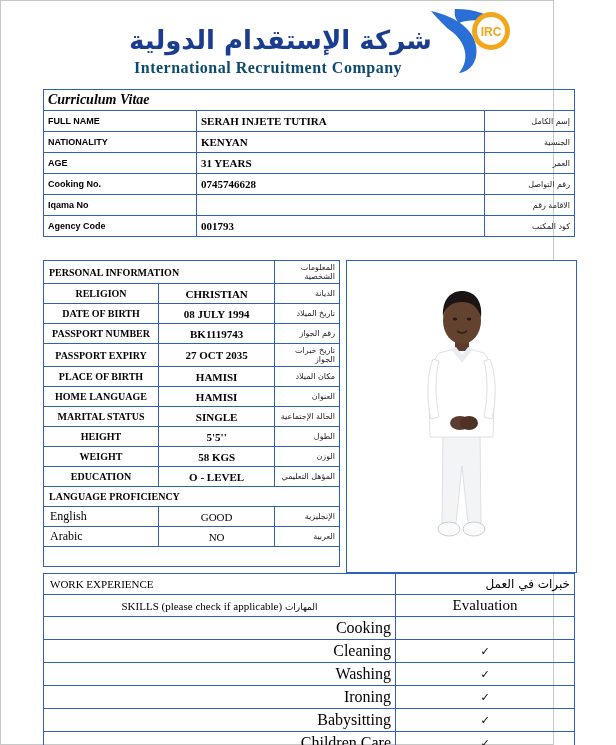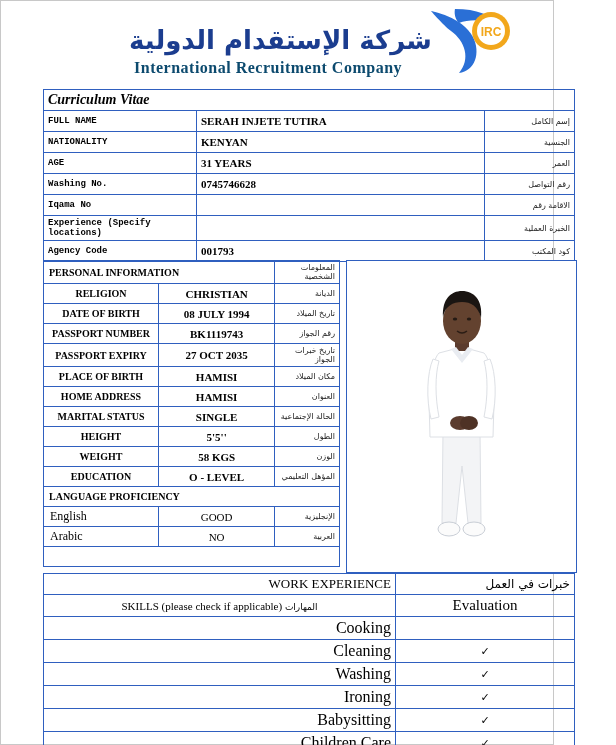--- a/index.html
+++ b/index.html
@@ -47,21 +47,21 @@
     border:1px solid #2f5fbf;
     padding:2px 4px;
     height:16px;
     vertical-align:middle;
   }
   .ttl{
     text-align:left;font-weight:bold;font-size:14px;
     font-style:italic;
     padding:4px 0;
   }
-  .lbl{font-size:9px;font-weight:bold;font-family:Liberation Mono, monospace;}
+  .lbl{font-size:9px;font-weight:bold;font-family:Liberation Sans, sans-serif;}
   .val{text-align:left;font-size:11px;font-weight:bold;}
   .ar{text-align:right;font-family:"DejaVu Sans", sans-serif;font-size:8px;direction:rtl;color:#222;}
   
   #cv-table{left:42px;top:88px;width:532px;}
   #cv-table .c1{width:150px;}
   #cv-table .c2{width:295px;}
   #cv-table .c3{width:85px;}
   
   #pi-table{left:42px;top:259px;width:297px;}
   #pi-table td{height:15px;}
@@ -75,21 +75,21 @@
   
   #photo-box{
     position:absolute;left:345px;top:259px;width:229px;height:311px;
     border:1px solid #2f5fbf;
     background:#ffffff;
     overflow:hidden;
   }
   
   #we-table{left:42px;top:572px;width:532px;}
   #we-table td{height:16px;}
-  #we-table .w-head-left{font-size:13px;text-align:right;padding-left:6px;}
+  #we-table .w-head-left{font-size:11px;text-align:left;padding-left:6px;}
   #we-table .w-head-right{font-size:12px;text-align:right;font-family:"DejaVu Sans", sans-serif;direction:rtl;}
   #we-table .w-skillhdr{text-align:center;font-size:11px;}
   #we-table .w-evalhdr{text-align:center;font-size:15px;width:170px;}
   #we-table .w-skill{text-align:right;font-size:16px;}
   #we-table .w-eval{text-align:center;font-size:11px;}
   .arabic-inline{font-family:"DejaVu Sans", sans-serif;font-size:9px;direction:rtl;}
 </style>
 </head>
 <body>
 
@@ -123,33 +123,28 @@
       <td class="c1 lbl">NATIONALITY</td>
       <td class="c2 val">KENYAN</td>
       <td class="c3 ar">الجنسية</td>
     </tr>
     <tr>
       <td class="c1 lbl">AGE</td>
       <td class="c2 val">31 YEARS</td>
       <td class="c3 ar">العمر</td>
     </tr>
     <tr>
-      <td class="c1 lbl">Washing No.</td>
+      <td class="c1 lbl">Cooking No.</td>
       <td class="c2 val">0745746628</td>
       <td class="c3 ar">رقم التواصل</td>
     </tr>
     <tr>
       <td class="c1 lbl">Iqama No</td>
       <td class="c2 val"></td>
       <td class="c3 ar">الاقامة رقم</td>
-    </tr>
-    <tr>
-      <td class="c1 lbl">Experience (Specify locations)</td>
-      <td class="c2 val"></td>
-      <td class="c3 ar">الخبرة العملية</td>
     </tr>
     <tr>
       <td class="c1 lbl">Agency Code</td>
       <td class="c2 val">001793</td>
       <td class="c3 ar">كود المكتب</td>
     </tr>
   </tbody>
     </table>
 
   <table class="tbl" id="pi-table">
@@ -177,21 +172,21 @@
       <td class="p1">PASSPORT EXPIRY</td>
       <td class="p2">27 OCT 2035</td>
       <td class="p3 ar">تاريخ خبرات الجواز</td>
     </tr>
     <tr>
       <td class="p1">PLACE OF BIRTH</td>
       <td class="p2">HAMISI</td>
       <td class="p3 ar">مكان الميلاد</td>
     </tr>
     <tr>
-      <td class="p1">HOME ADDRESS</td>
+      <td class="p1">HOME LANGUAGE</td>
       <td class="p2">HAMISI</td>
       <td class="p3 ar">العنوان</td>
     </tr>
     <tr>
       <td class="p1">MARITAL STATUS</td>
       <td class="p2">SINGLE</td>
       <td class="p3 ar">الحالة الإجتماعية</td>
     </tr>
     <tr>
       <td class="p1">HEIGHT</td>

